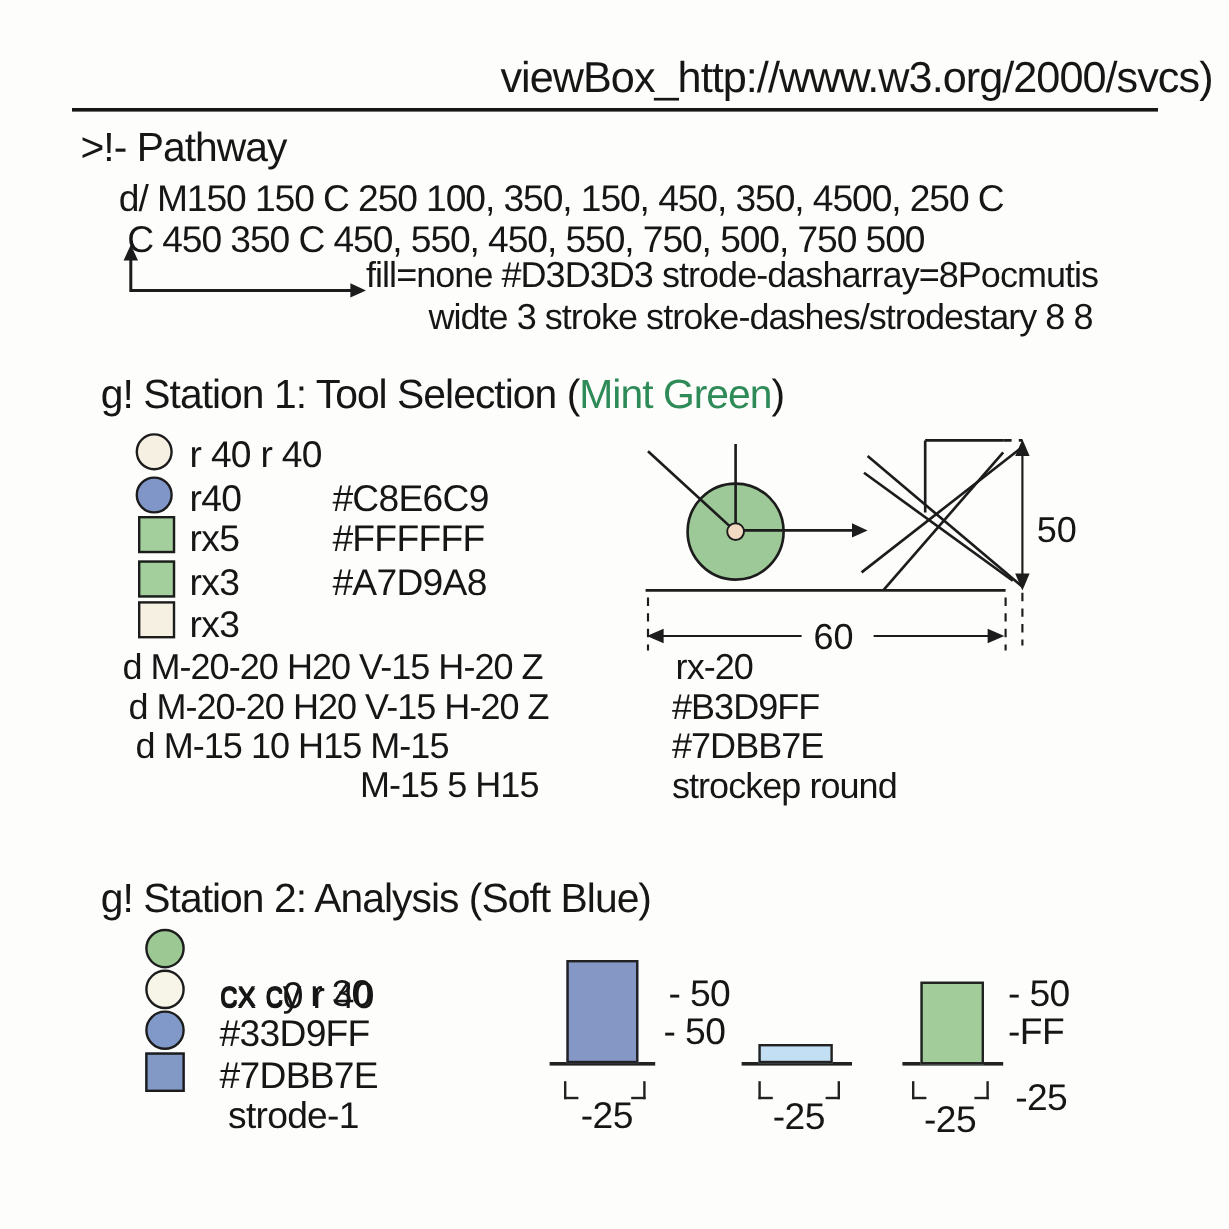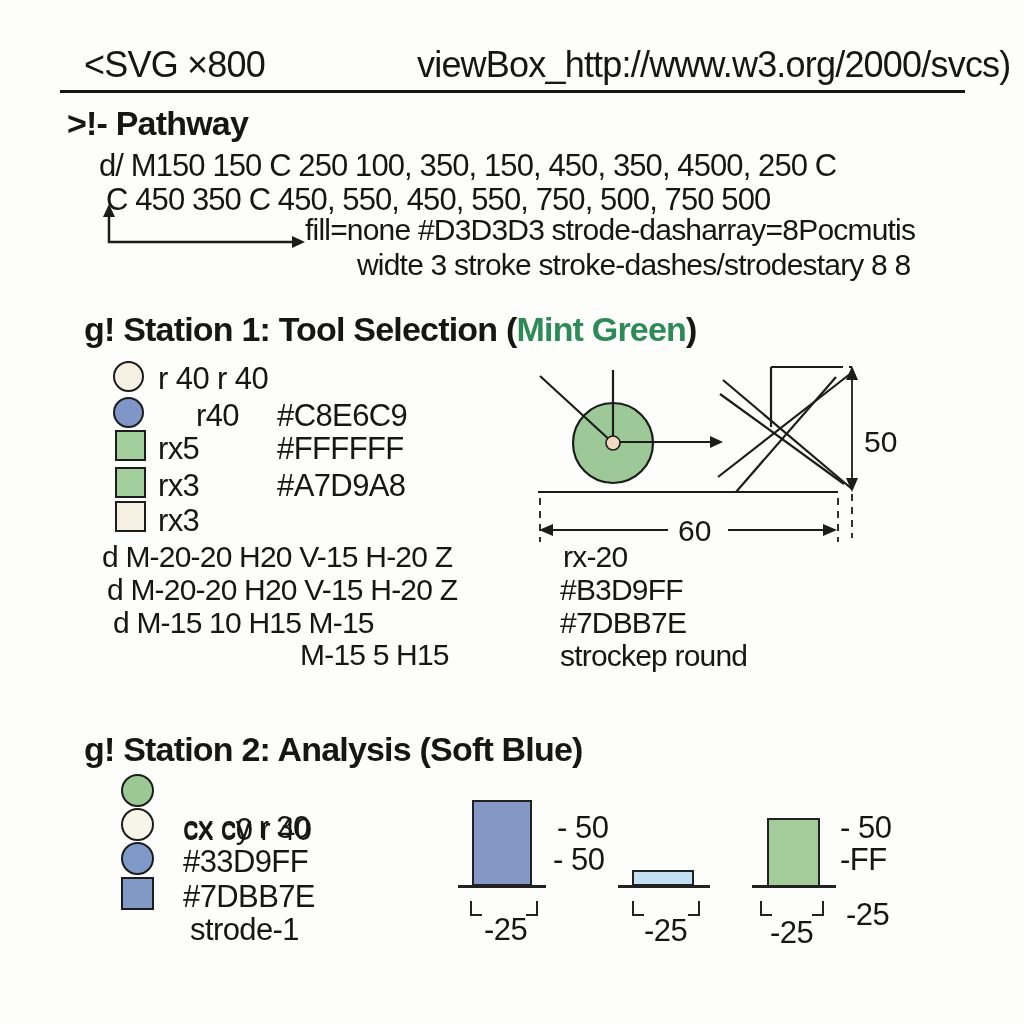--- a/index.html
+++ b/index.html
@@ -5,39 +5,38 @@
   html,body { margin:0; padding:0; background:#ffffff; }
   .canvas {
     position:relative; width:1024px; height:1024px;
     background:#fdfdfc; overflow:hidden;
     font-family:"Liberation Sans", sans-serif;
     color:#161616;
   }
   .abs { position:absolute; white-space:nowrap; }
   .hdr { font-size:36px; letter-spacing:-0.8px; }
   .rule { border-top:3px solid #161616; }
-  .h-bold { font-size:34px; font-weight:bold; letter-spacing:-0.8px; }
+  .h-bold { font-size:34px; font-weight:normal; letter-spacing:-0.8px; }
   .code { font-size:30px; letter-spacing:-0.8px; }
   .code-lg { font-size:31px; letter-spacing:-0.9px; }
   .legend-label { font-size:31px; letter-spacing:-0.6px; }
   .sw-c { border:2.5px solid #1c1c1c; border-radius:50%; box-sizing:border-box; }
   .sw-s { border:2.5px solid #1c1c1c; box-sizing:border-box; }
   .bar { border:2px solid #222; box-sizing:border-box; }
   .baseline { height:2.5px; background:#222; }
   .corner-l { width:10px; height:13px; border-left:2.5px solid #222; border-bottom:2.5px solid #222; }
   .corner-r { width:10px; height:13px; border-right:2.5px solid #222; border-bottom:2.5px solid #222; }
   .bar-label { font-size:31px; letter-spacing:-0.5px; }
   svg text { font-family:"Liberation Sans", sans-serif; fill:#161616; }
 </style>
 </head>
 <body>
 
 <div class="canvas">
 
-  <div class="abs hdr" style="left:84px; top:44px;">&lt;SVG ×800</div>
   <div class="abs hdr" style="left:417px; top:44px;">viewBox_http://www.w3.org/2000/svcs)</div>
   <div class="abs rule" style="left:60px; top:90px; width:905px;"></div>
 
   <div class="abs h-bold" style="left:67px; top:104px;">&gt;!- Pathway</div>
   <div class="abs code-lg" style="left:99px; top:148px;">d/ M150 150 C 250 100, 350, 150, 450, 350, 4500, 250 C</div>
   <div class="abs code-lg" style="left:106px; top:182px;">C 450 350 C 450, 550, 450, 550, 750, 500, 750 500</div>
 
   <svg class="abs" style="left:95px; top:202px;" width="220" height="50" viewBox="0 0 220 50">
     <path d="M14 10 V 40 H 198" fill="none" stroke="#1c1c1c" stroke-width="2.5"></path>
     <polygon points="14,2 8,15 20,15" fill="#1c1c1c"></polygon>
@@ -51,21 +50,21 @@
     <span>g! Station 1: Tool Selection (</span><span style="color:#2E8B57;">Mint Green</span><span>)</span>
   </div>
 
   <div class="abs sw-c" style="left: 113px; top: 361px; width: 31px; height: 31px; background-color: rgb(246, 240, 226);"></div>
   <div class="abs sw-c" style="left: 113px; top: 397px; width: 31px; height: 31px; background-color: rgb(128, 150, 200);"></div>
   <div class="abs sw-s" style="left: 115px; top: 430px; width: 31px; height: 31px; background-color: rgb(163, 207, 156);"></div>
   <div class="abs sw-s" style="left: 115px; top: 467px; width: 31px; height: 31px; background-color: rgb(163, 207, 156);"></div>
   <div class="abs sw-s" style="left: 115px; top: 501px; width: 31px; height: 31px; background-color: rgb(246, 240, 226);"></div>
 
   <div class="abs legend-label" style="left:158px; top:361px;">r 40 r 40</div>
-  <div class="abs legend-label" style="left:158px; top:398px;margin-left:38px;">r40</div>
+  <div class="abs legend-label" style="left:158px; top:398px;">r40</div>
   <div class="abs legend-label" style="left:158px; top:431px;">rx5</div>
   <div class="abs legend-label" style="left:158px; top:468px;">rx3</div>
   <div class="abs legend-label" style="left:158px; top:503px;">rx3</div>
 
   <div class="abs legend-label" style="left:277px; top:398px;">#C8E6C9</div>
   <div class="abs legend-label" style="left:277px; top:431px;">#FFFFFF</div>
   <div class="abs legend-label" style="left:277px; top:468px;">#A7D9A8</div>
 
   <div class="abs code" style="left:102px; top:540px;">d M-20-20 H20 V-15 H-20 Z</div>
   <div class="abs code" style="left:107px; top:573px;">d M-20-20 H20 V-15 H-20 Z</div>

